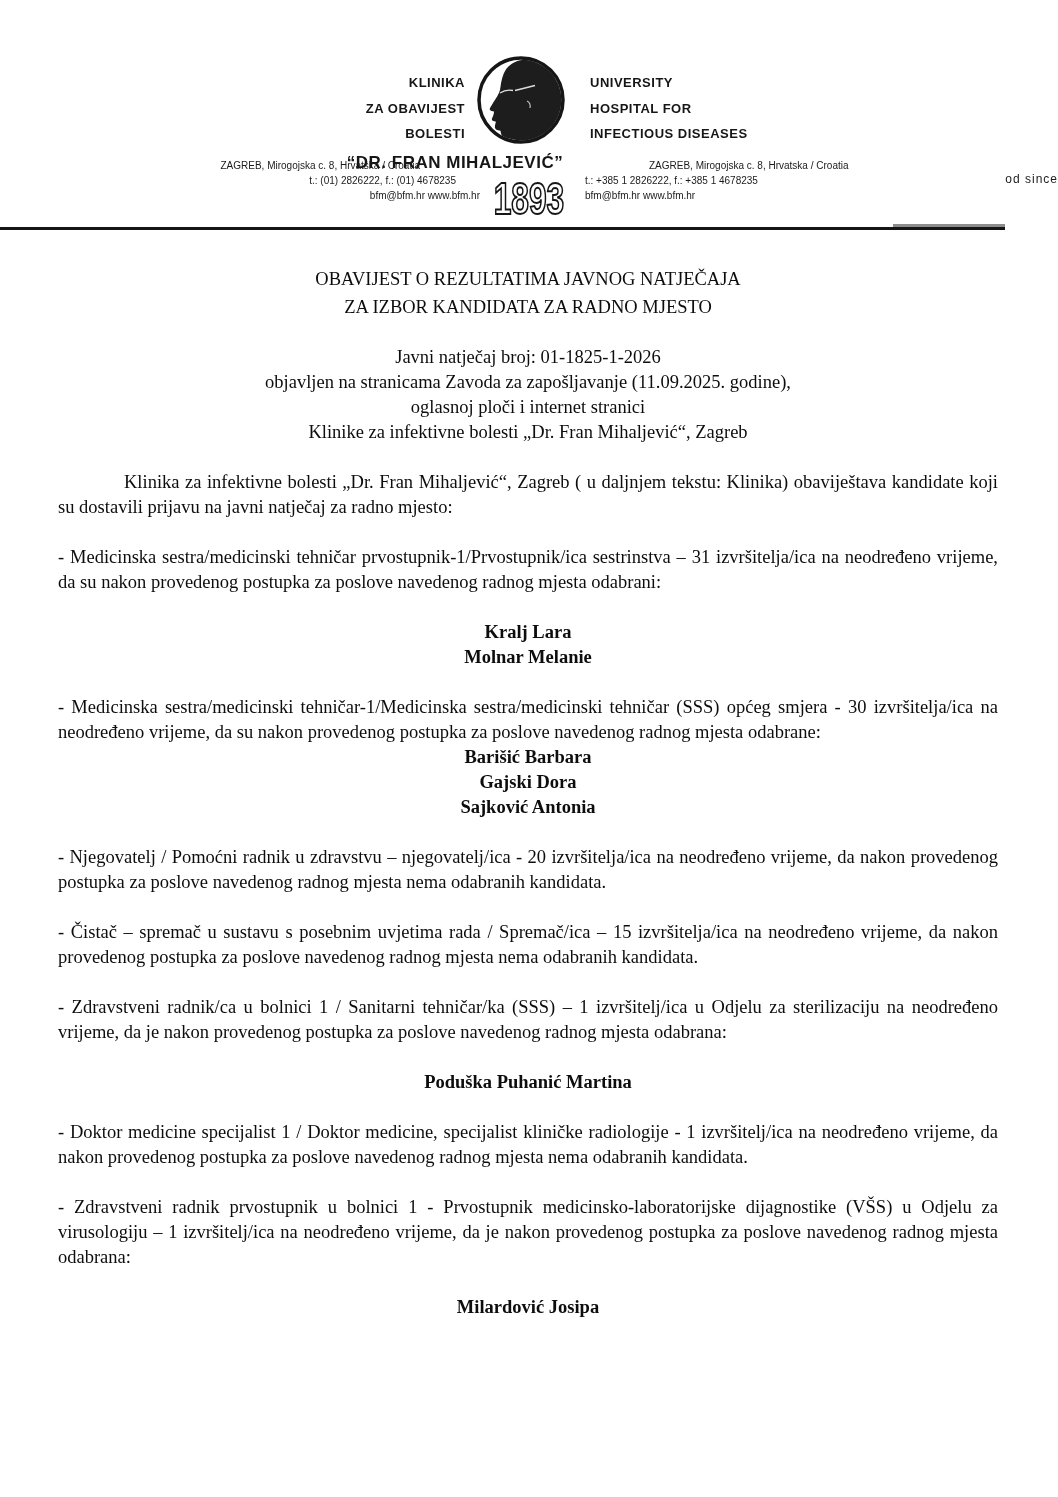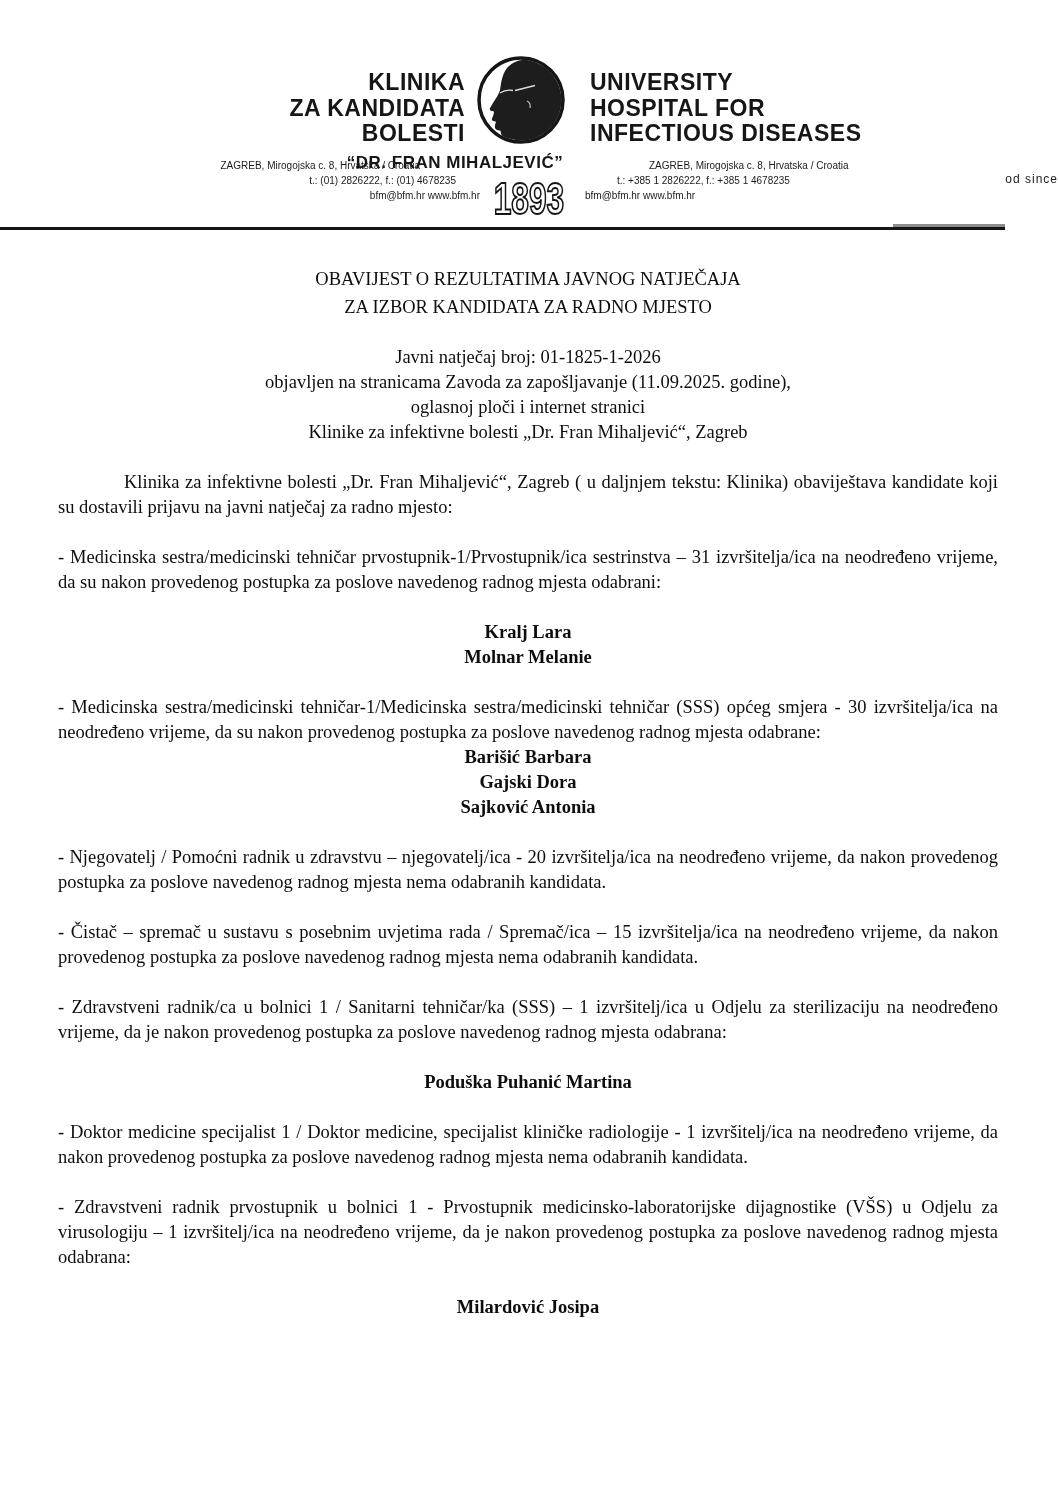--- a/index.html
+++ b/index.html
@@ -1,34 +1,34 @@
 <!DOCTYPE html>
 <html lang="hr"><head>
 <meta charset="utf-8">
 <style>
   html,body{margin:0;padding:0;background:#ffffff;}
   body{width:1058px;height:1497px;position:relative;font-family:"Liberation Serif",serif;color:#0d0d0d;}
   .page{position:relative;width:1058px;height:1497px;background:#fff;overflow:hidden;}
 
   
   header{position:relative;height:227px;font-family:"Liberation Sans",sans-serif;color:#161616;}
-  .brand{position:absolute;top:70px;font-size:23px;font-weight:700;letter-spacing:.5px;line-height:25.5px;white-space:nowrap;}
+  .brand{position:absolute;top:70px;font-size:13px;font-weight:700;letter-spacing:.5px;line-height:25.5px;white-space:nowrap;}
   .brand-left{right:593px;text-align:right;}
   .brand-right{left:590px;text-align:left;}
   .logo{position:absolute;left:475px;top:54px;width:92px;height:92px;}
   .center-name{position:absolute;top:153px;left:0;width:910px;text-align:center;font-size:17px;font-weight:700;letter-spacing:.5px;white-space:nowrap;}
   .od-since{position:absolute;top:172px;left:0;width:1058px;text-align:right;font-size:12px;color:#1c1c1c;letter-spacing:1px;}
   .year{position:absolute;top:181px;left:0;width:1058px;text-align:center;font-size:44px;font-weight:700;line-height:36px;color:#ffffff;-webkit-text-stroke:2px #161616;text-shadow:0 0 1px #161616;transform:scaleX(.72);}
   .contact{position:absolute;top:158px;font-size:10px;line-height:15px;color:#1a1a1a;white-space:nowrap;}
   .contact-left{right:578px;text-align:right;}
   .contact-left .l1{margin-right:60px;}
   .contact-left .l2{margin-right:24px;}
   .contact-right{left:585px;text-align:left;}
   .contact-right .l1{margin-left:64px;}
-  .contact-right .l2{margin-left:32px;}
+  .contact-right .l2{}
 
   
   .rule{position:relative;height:3px;background:#151515;margin-right:53px;}
   .rule-gray{position:absolute;right:0;top:-3px;width:112px;height:3px;background:#8d8d8d;}
 
   
   main{margin:16px 60px 0 58px;font-size:18.5px;line-height:25px;}
   main p{margin:25px 0 0 0;text-align:justify;}
   .doc-title{margin-top:35px;text-align:center;line-height:28px;}
   .notice-meta{margin-top:24px;text-align:center;line-height:25px;}
@@ -37,21 +37,21 @@
   .names.nogap{margin-top:0;}
 </style>
 </head>
 <body>
 
 <div class="page">
 
   <header>
     <div class="brand brand-left">
       <div>KLINIKA</div>
-      <div>ZA KANDIDATA</div>
+      <div>ZA OBAVIJEST</div>
       <div>BOLESTI</div>
     </div>
 
     <div class="logo">
       <svg width="92" height="92" viewBox="0 0 92 92" aria-hidden="true">
         <defs>
             <clipPath id="cclip">
               <circle cx="46" cy="46" r="40.5"></circle>
             </clipPath>
           </defs>

